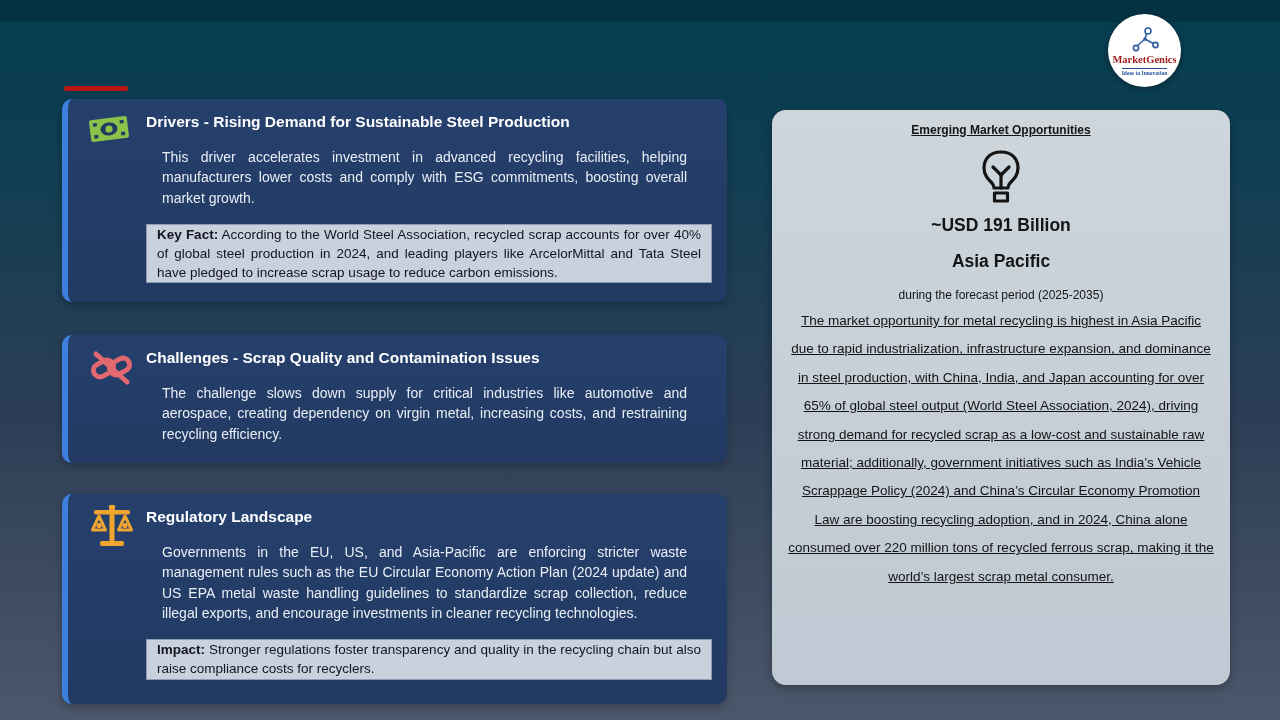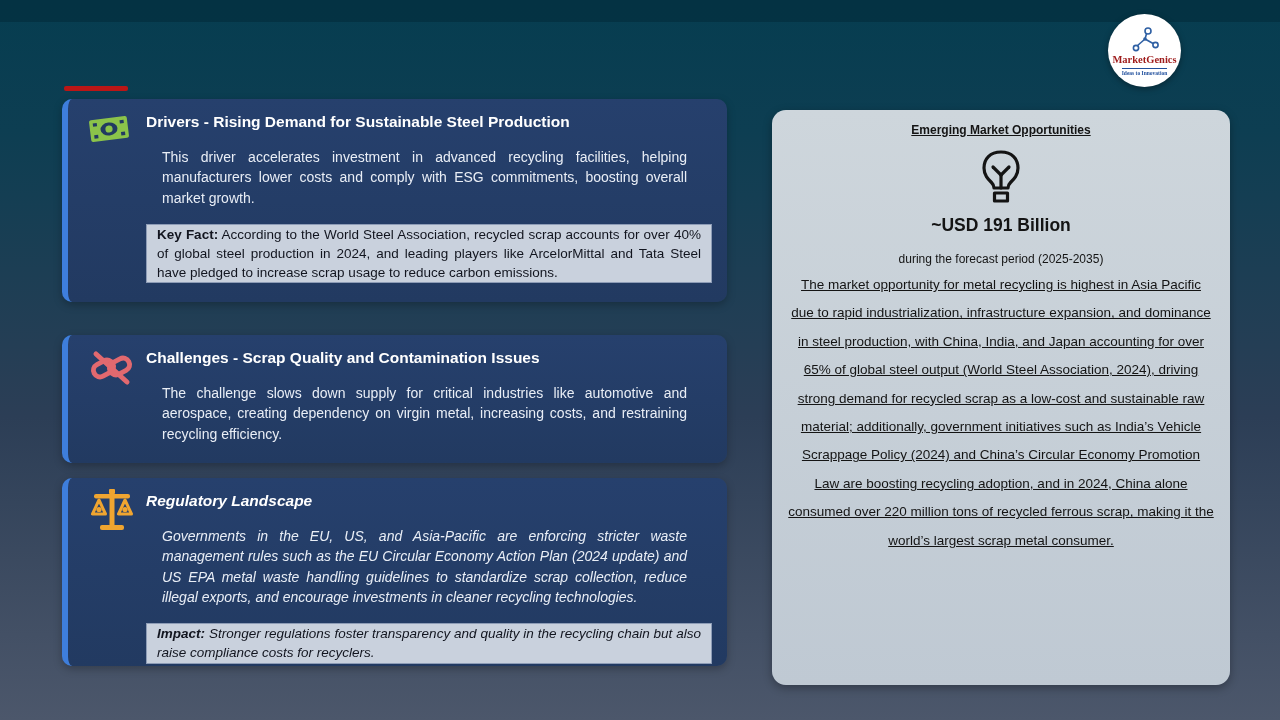--- a/index.html
+++ b/index.html
@@ -107,21 +107,21 @@
           <rect x="5" y="17" width="21" height="13" rx="6.5" transform="rotate(-28 15.5 23.5)"></rect>
           <rect x="21" y="15" width="21" height="13" rx="6.5" transform="rotate(-28 31.5 21.5)"></rect>
           <line x1="8" y1="9" x2="39" y2="37"></line>
         </g>
       </svg>
     </span>
     <h2>Challenges - Scrap Quality and Contamination Issues</h2>
     <p class="body">The challenge slows down supply for critical industries like automotive and aerospace, creating dependency on virgin metal, increasing costs, and restraining recycling efficiency.</p>
   </div>
 
-  <div class="card" style="top:478px;height:188px;font-style:italic;">
+  <div class="card" style="top:494px;height:210px;">
     <span class="card-icon" style="left:22px;top:10px;">
       <svg width="44" height="46" viewBox="0 0 44 46">
         <g fill="#f0a530">
           <rect x="19" y="1" width="6" height="5" rx="1"></rect>
           <rect x="4" y="6" width="36" height="4.5" rx="2"></rect>
           <rect x="19.5" y="6" width="5" height="31"></rect>
           <rect x="10" y="37" width="24" height="5" rx="2"></rect>
         </g>
         <g stroke="#f0a530" stroke-width="3" fill="none" stroke-linejoin="round">
           <path d="M9 12 L2.5 26 L15.5 26 Z"></path>
@@ -144,16 +144,17 @@
     <svg class="panel-bulb" width="50" height="58" viewBox="0 0 50 58">
       <g stroke="#141414" stroke-width="3.2" fill="none" stroke-linecap="round" stroke-linejoin="round">
         <path d="M25 3 C14 3 8 10 8 19 C8 26 12 30 15.5 33.5 C17.5 35.5 18 37 18 39 L32 39 C32 37 32.5 35.5 34.5 33.5 C38 30 42 26 42 19 C42 10 36 3 25 3 Z"></path>
         <line x1="17" y1="18" x2="25" y2="26"></line>
         <line x1="33" y1="18" x2="25" y2="26"></line>
         <line x1="25" y1="26" x2="25" y2="39"></line>
         <rect x="18.5" y="44" width="13" height="8"></rect>
       </g>
     </svg>
     <div class="panel-value">~USD 191 Billion</div>
+    <div class="panel-region">Asia Pacific</div>
     <div class="panel-period">during the forecast period (2025-2035)</div>
     <div class="panel-desc">The market opportunity for metal recycling is highest in Asia Pacific due to rapid industrialization, infrastructure expansion, and dominance in steel production, with China, India, and Japan accounting for over 65% of global steel output (World Steel Association, 2024), driving strong demand for recycled scrap as a low-cost and sustainable raw material; additionally, government initiatives such as India’s Vehicle Scrappage Policy (2024) and China’s Circular Economy Promotion Law are boosting recycling adoption, and in 2024, China alone consumed over 220 million tons of recycled ferrous scrap, making it the world’s largest scrap metal consumer.</div>
   </div>
 </div>
 
 </body></html>

